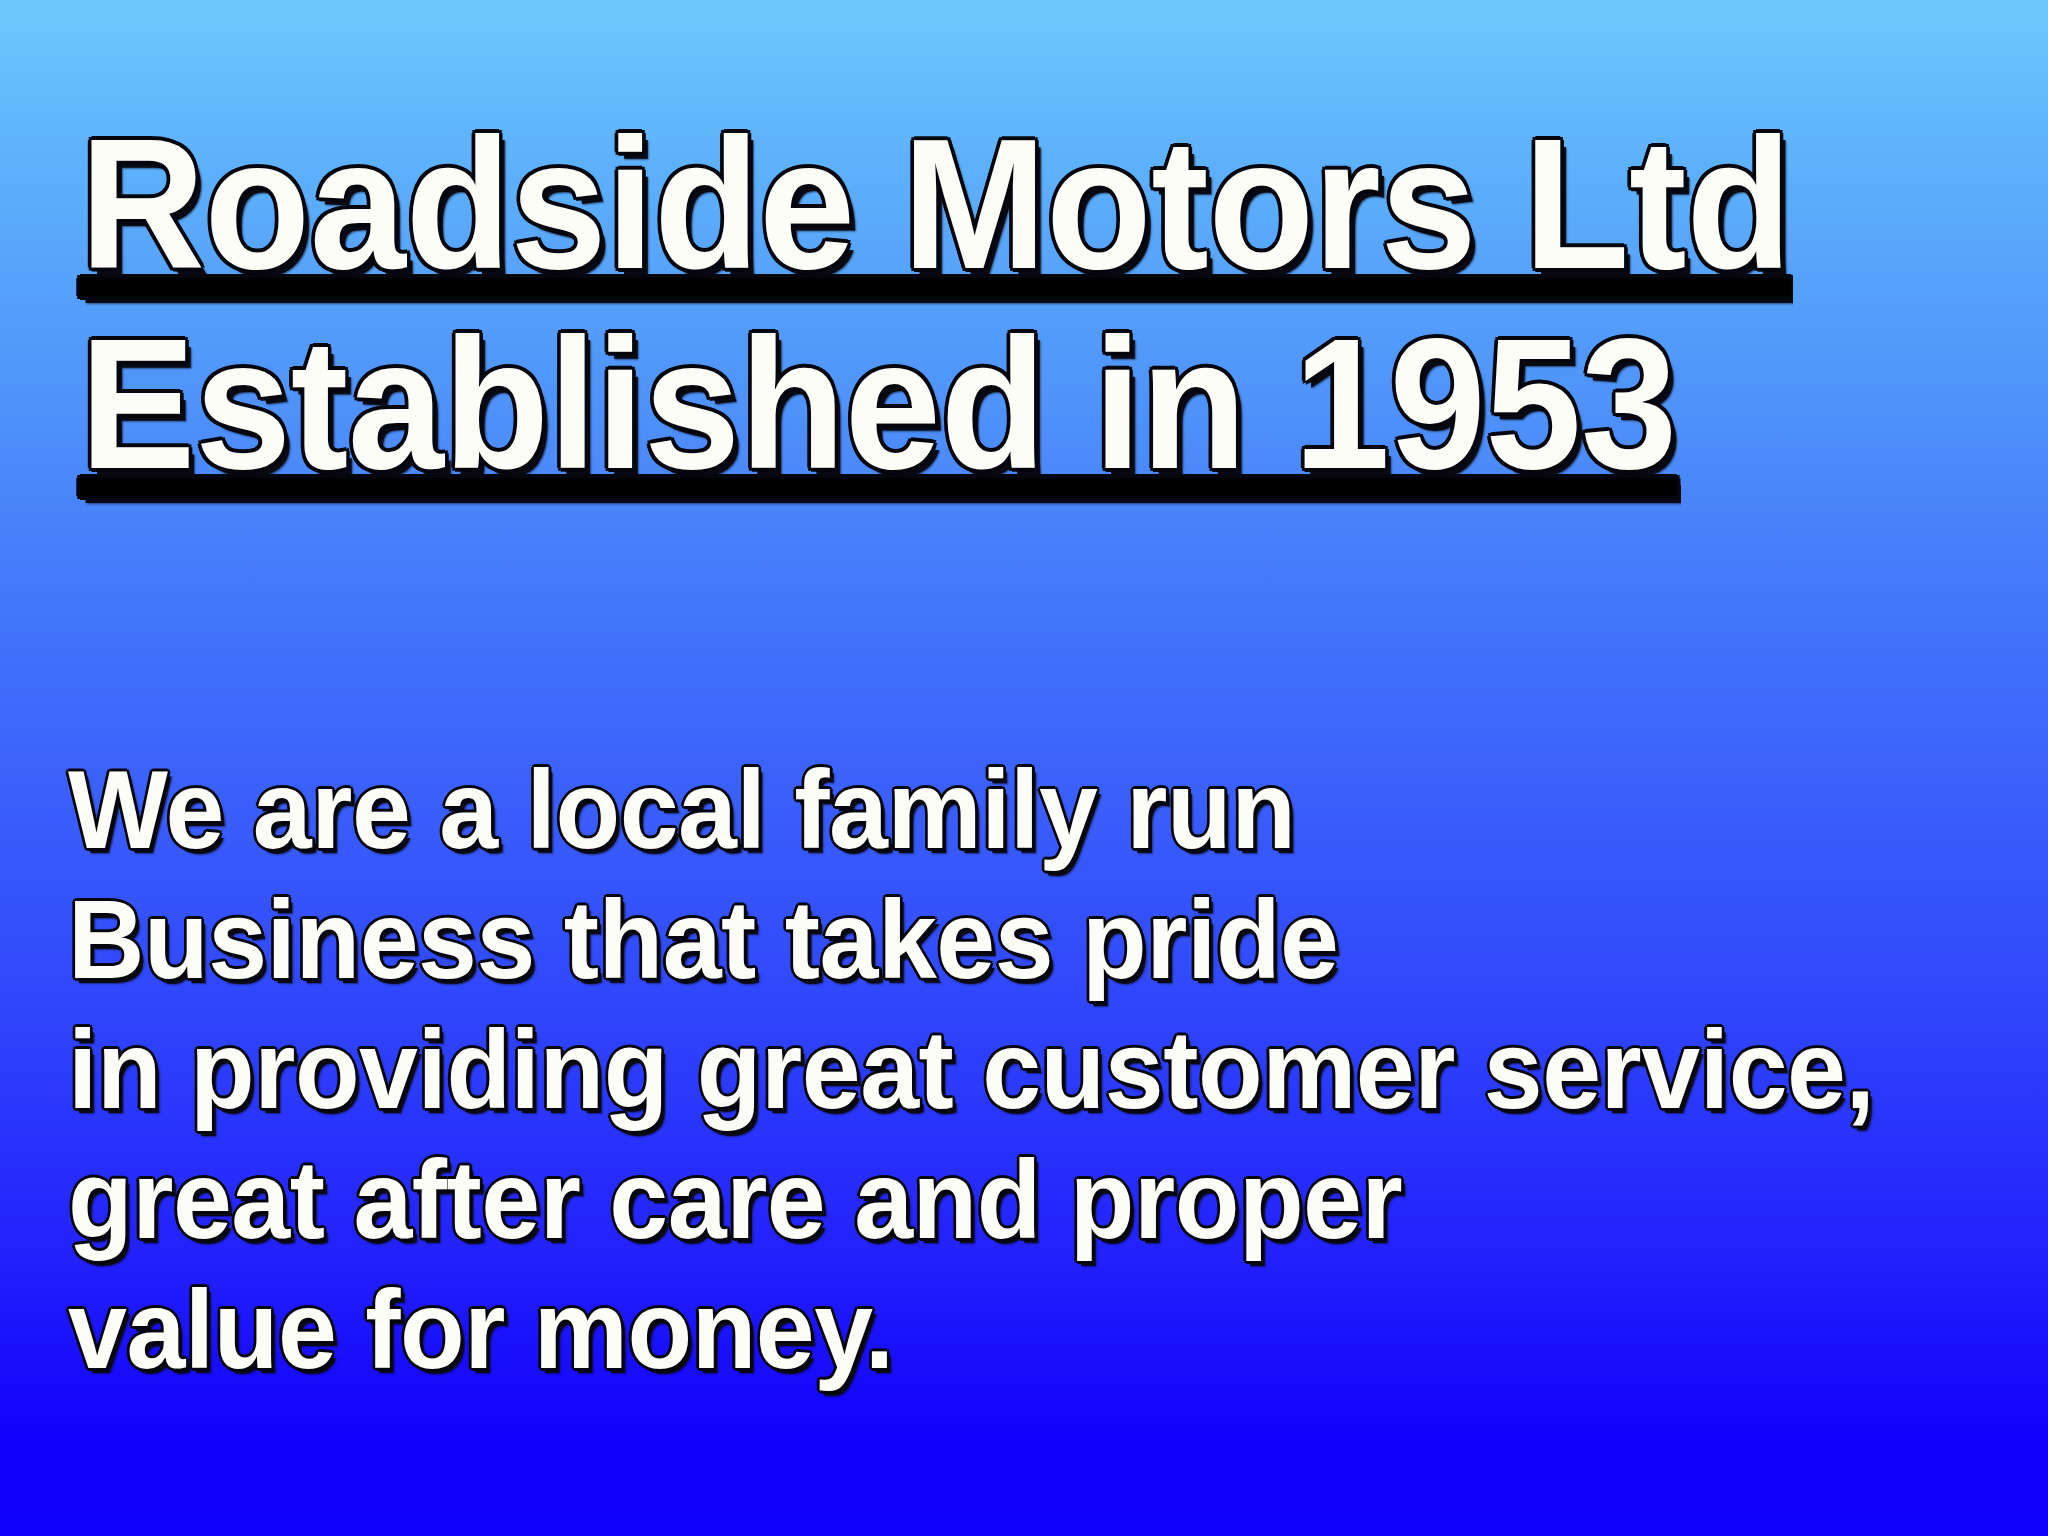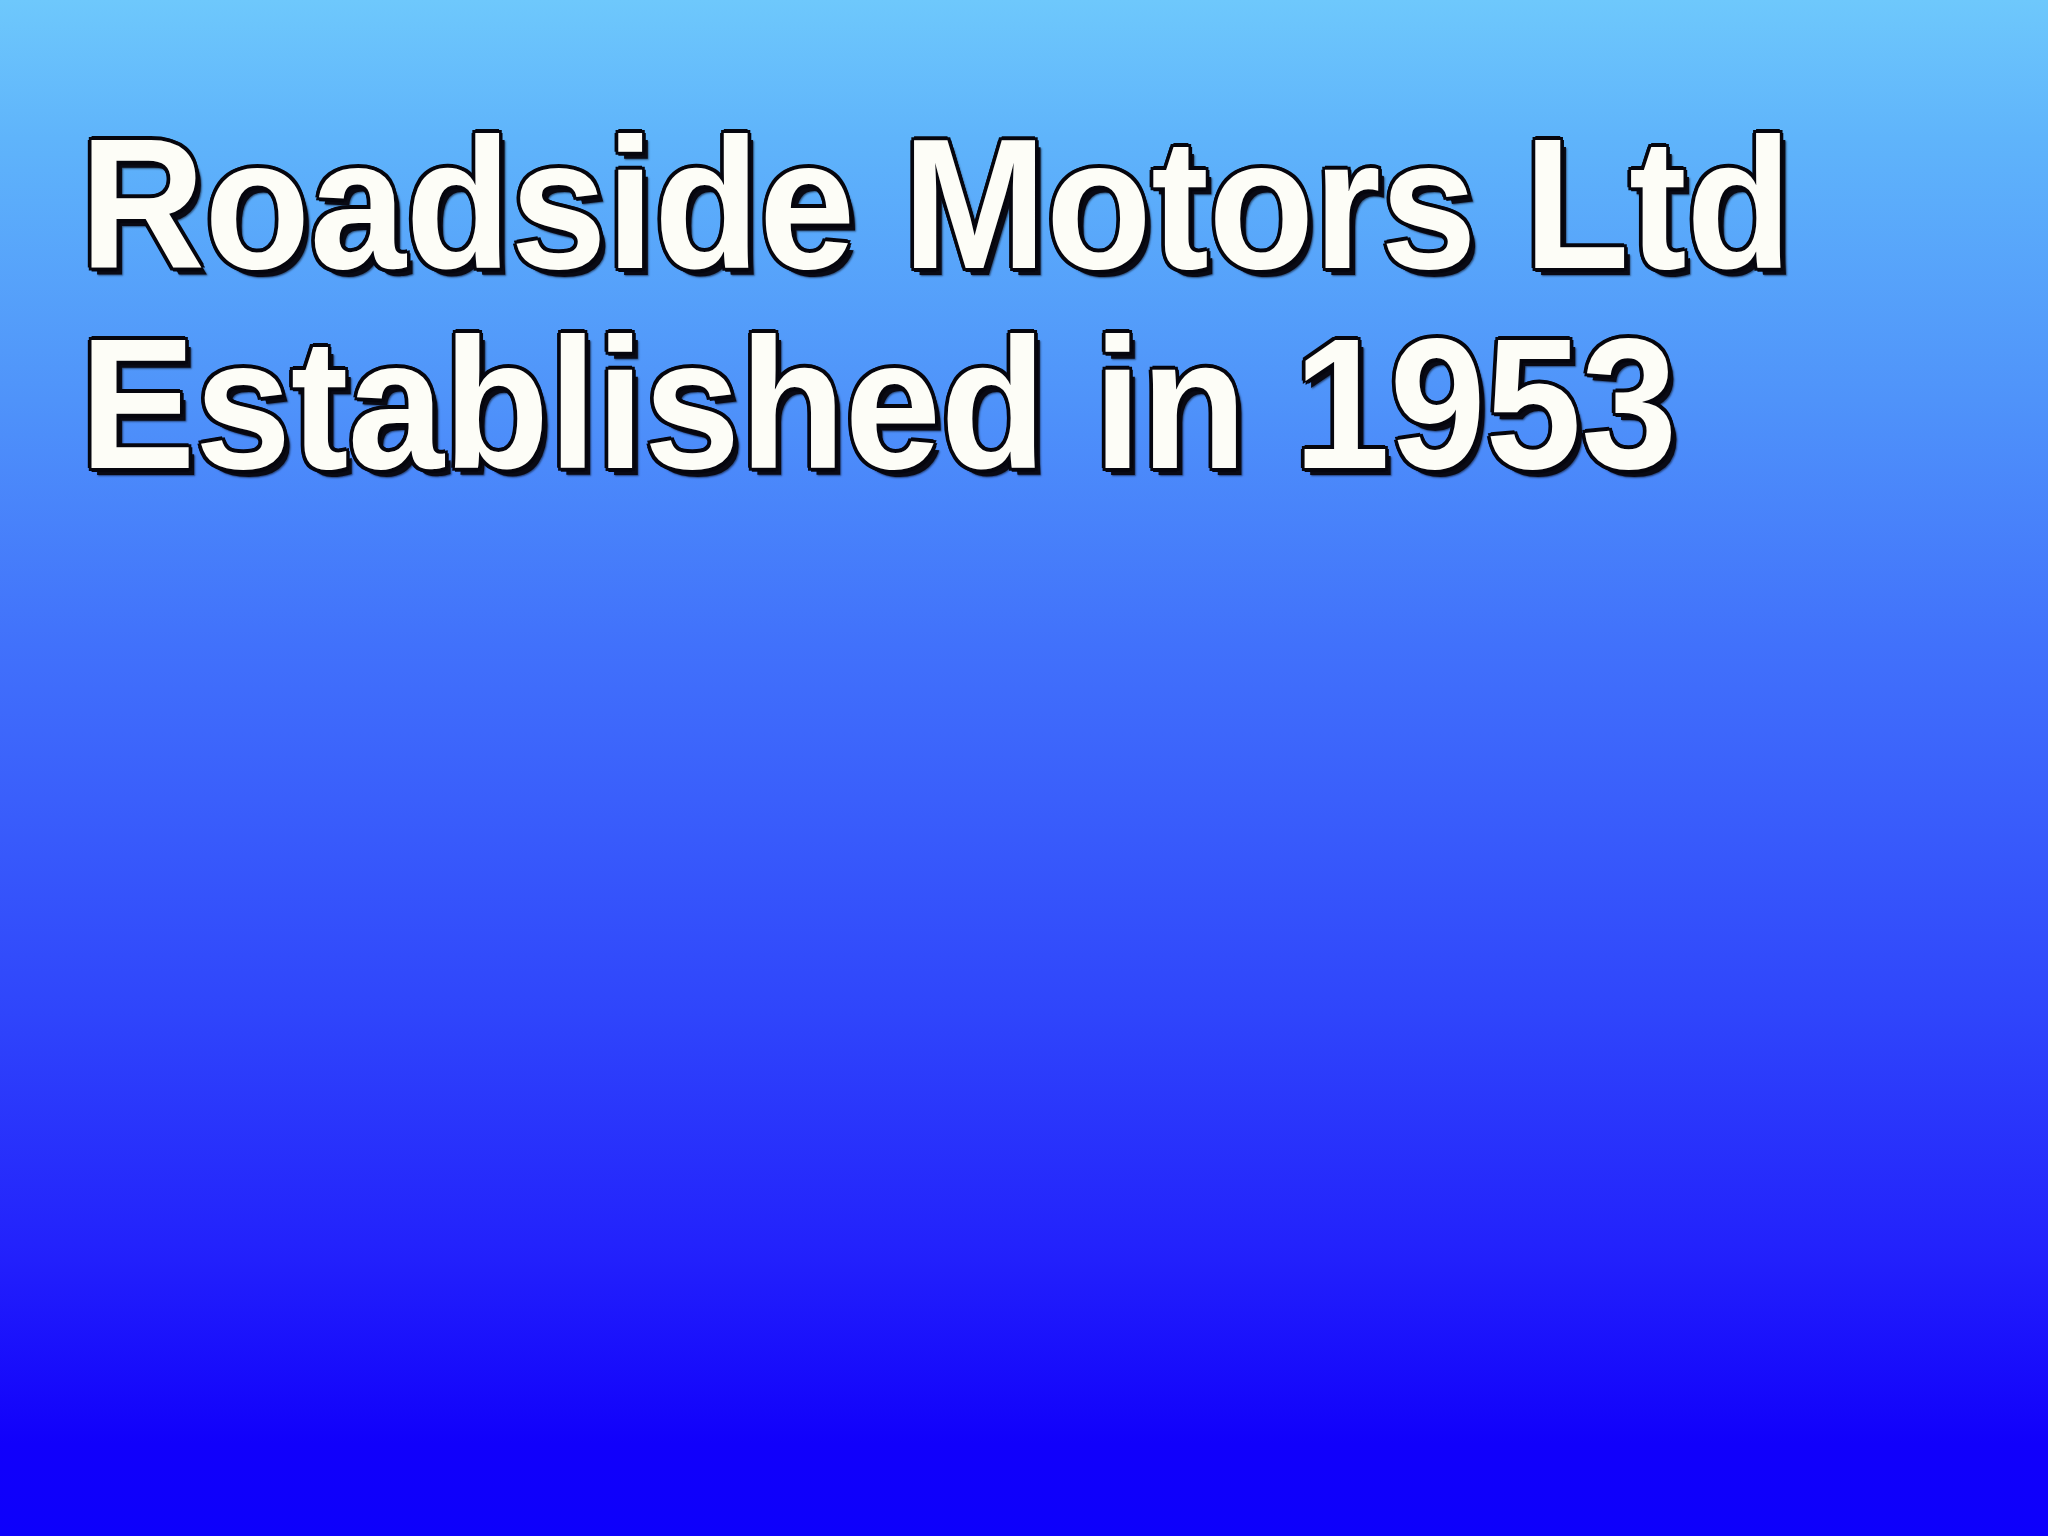--- a/index.html
+++ b/index.html
@@ -53,20 +53,21 @@
        0px  4px 0 #06060e,
        6px  7px 0 #0a0a14,
        7px  8px 2px rgba(4,4,12,0.55);
   }
 
   
   #title-block {
     position: absolute;
     left: 80px;
     top: 104px;
+    text-decoration: underline;
   }
 
   .title-line {
     font-size: 186px;
     line-height: 200px;
     transform: scaleX(0.93);
     transform-origin: left center;
   }
 
   
@@ -97,14 +98,21 @@
 </head>
 <body>
 
 <div id="slide">
 
   <div id="title-block">
     <div class="title-line outlined">Roadside Motors Ltd</div>
     <div class="title-line outlined">Established in 1953</div>
   </div>
 
+  <div id="body-block">
+    <div class="body-line outlined">We are a local family run</div>
+    <div class="body-line outlined">Business that takes pride</div>
+    <div class="body-line outlined">in providing great customer service,</div>
+    <div class="body-line outlined">great after care and proper</div>
+    <div class="body-line outlined">value for money.</div>
+  </div>
 
 </div>
 
 </body></html>

